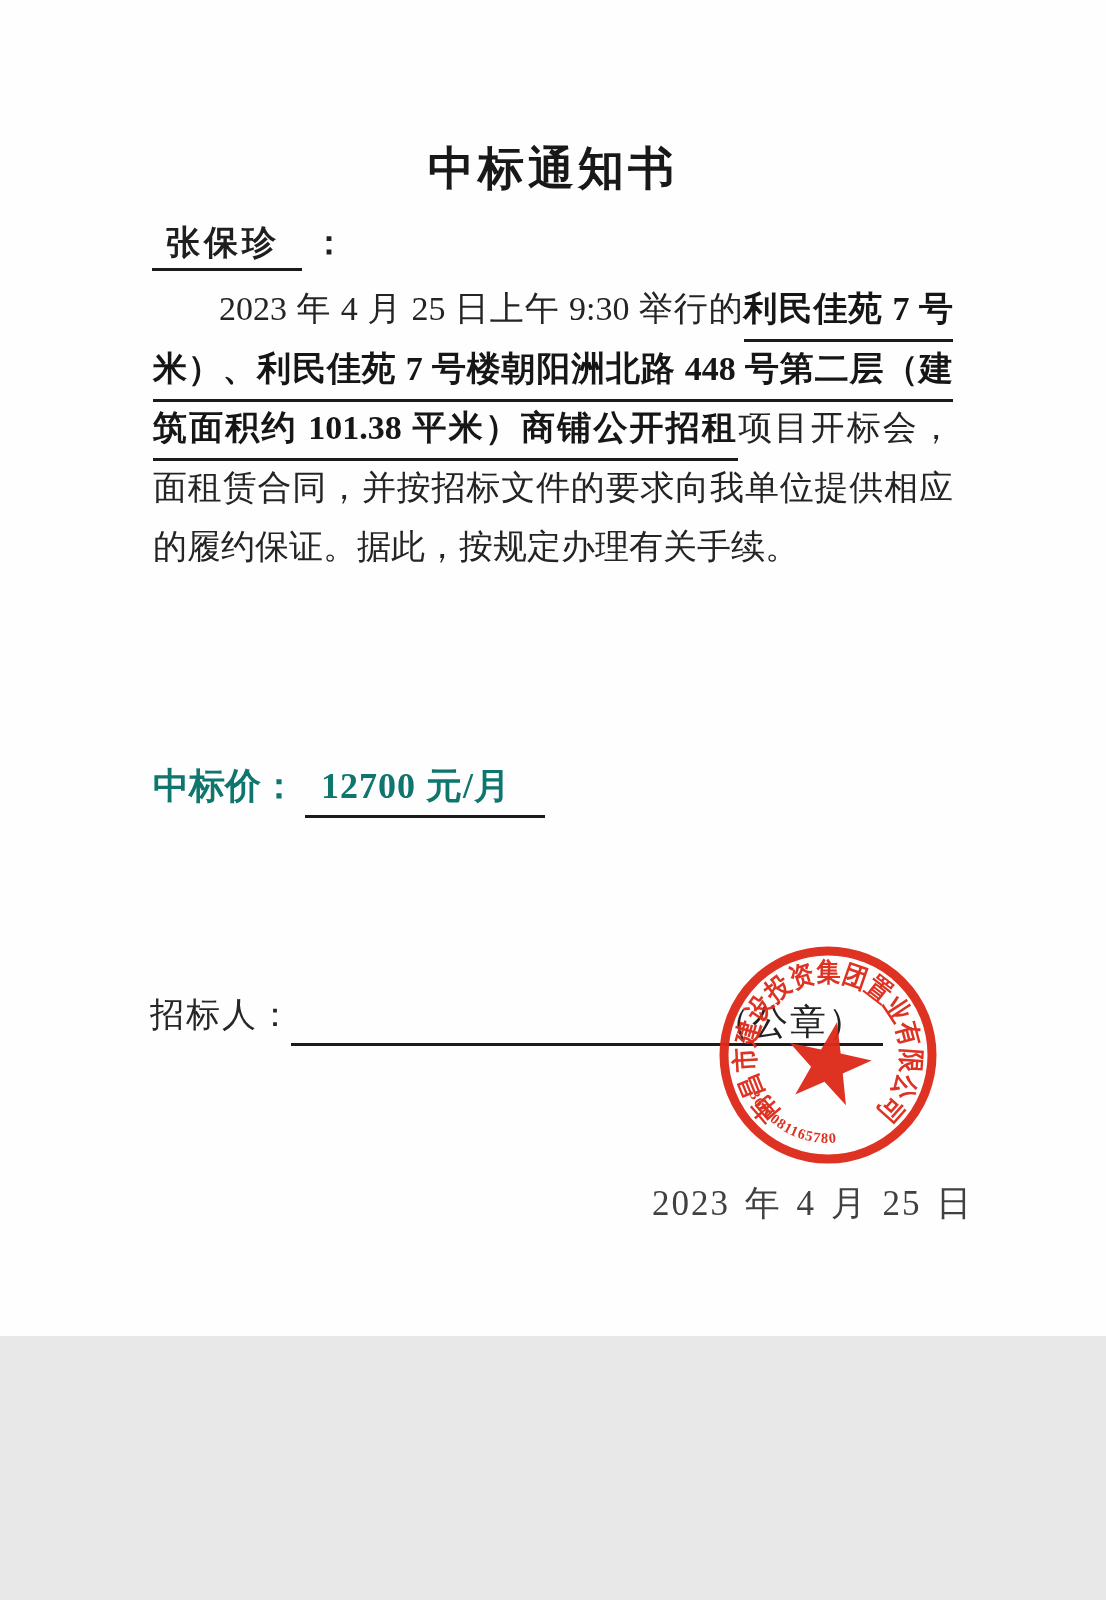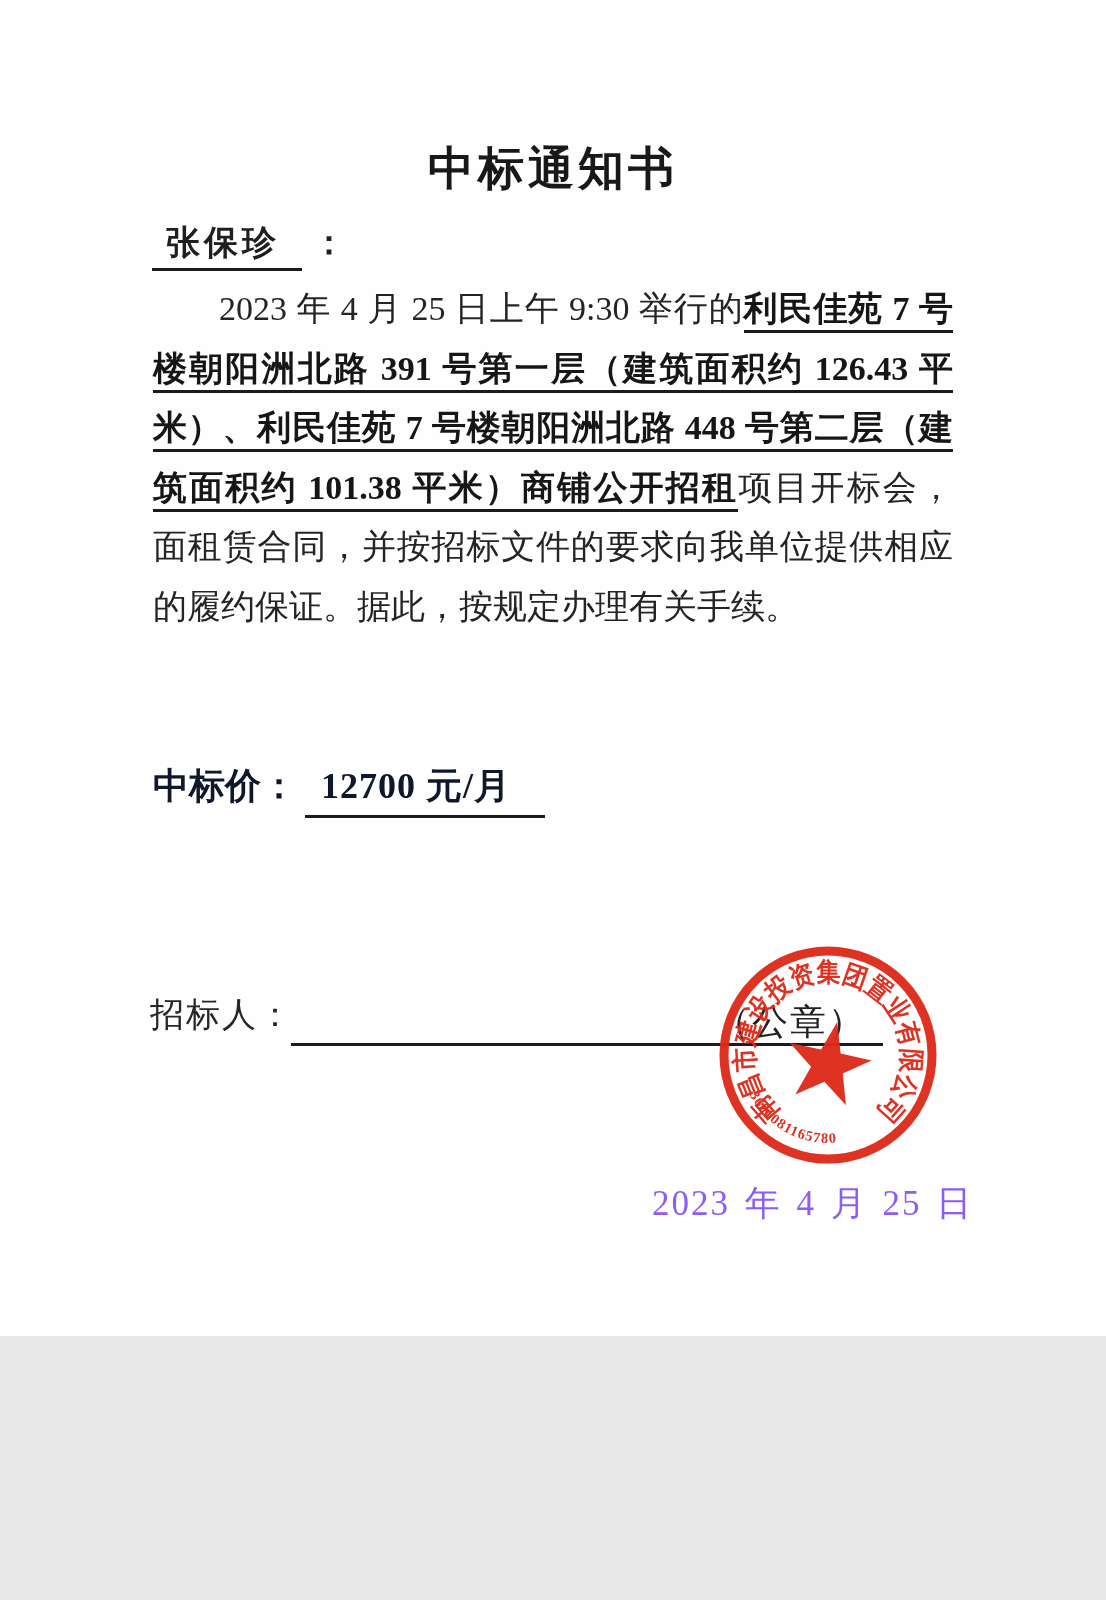--- a/index.html
+++ b/index.html
@@ -52,30 +52,30 @@
     line-height: 52px;
     text-align: justify;
     text-align-last: justify;
     white-space: nowrap;
   }
   .line.last { text-align-last: left; white-space: normal; }
   .line.indent { text-indent: 66px; }
   .seg-em {
     font-weight: 700;
     border-bottom: 3px solid #1b1b1b;
-    padding-bottom: 3px;
+    padding-bottom: 12px;
     color: #161616;
   }
   .price-row {
     position: absolute;
     top: 762px;
     left: 153px;
     font-size: 36px;
     font-weight: 700;
-    color: #0f172a;
+    color: #0f766e;
   }
   .price-row .price-value {
     display: inline-block;
     margin-left: 8px;
     padding: 0 34px 4px 16px;
     border-bottom: 3px solid #1b1b1b;
     letter-spacing: 1px;
   }
   .tenderer-label {
     position: absolute;
@@ -102,21 +102,21 @@
     letter-spacing: 2px;
     color: #222;
   }
   .date-row {
     position: absolute;
     top: 1180px;
     left: 652px;
     font-size: 35px;
     letter-spacing: 2px;
     word-spacing: 4px;
-    color: #8b5cf6;
+    color: #404040;
   }
   .stamp {
     position: absolute;
     left: 706px;
     top: 933px;
     width: 244px;
     height: 244px;
     opacity: 0.96;
   }
   .stamp .ring { fill: none; stroke: #dd2a1b; stroke-width: 9px; }
@@ -129,21 +129,20 @@
 <div class="page">
 
   <div class="title">中标通知书</div>
 
   <div class="addressee">
     <span class="name-underline">张保珍</span><span class="colon">：</span>
   </div>
 
   <div class="body-text">
     <div class="line indent"><span>2023 年 4 月 25 日上午 9:30 举行的</span><span class="seg-em">利民佳苑 7 号</span></div>
-    <div class="line"><span class="seg-em">楼朝阳洲北路 391 号第一层（建筑面积约 126.43 平</span></div>
     <div class="line"><span class="seg-em">米）、利民佳苑 7 号楼朝阳洲北路 448 号第二层（建</span></div>
     <div class="line"><span class="seg-em">筑面积约 101.38 平米）商铺公开招租</span><span>项目开标会，</span></div>
     <div class="line"><span>面租赁合同，并按招标文件的要求向我单位提供相应</span></div>
     <div class="line last"><span>的履约保证。据此，按规定办理有关手续。</span></div>
   </div>
 
   <div class="price-row">
     <span>中标价：</span><span class="price-value">12700 元/月</span>
   </div>
 

